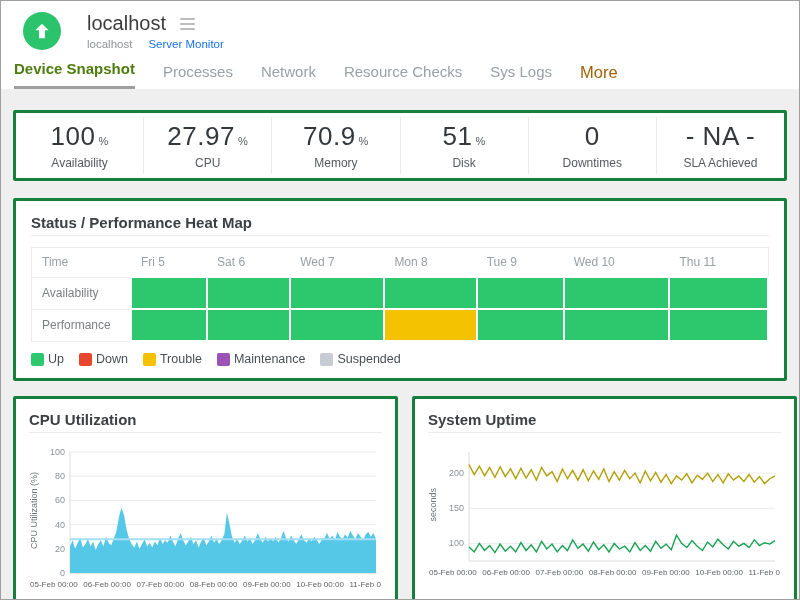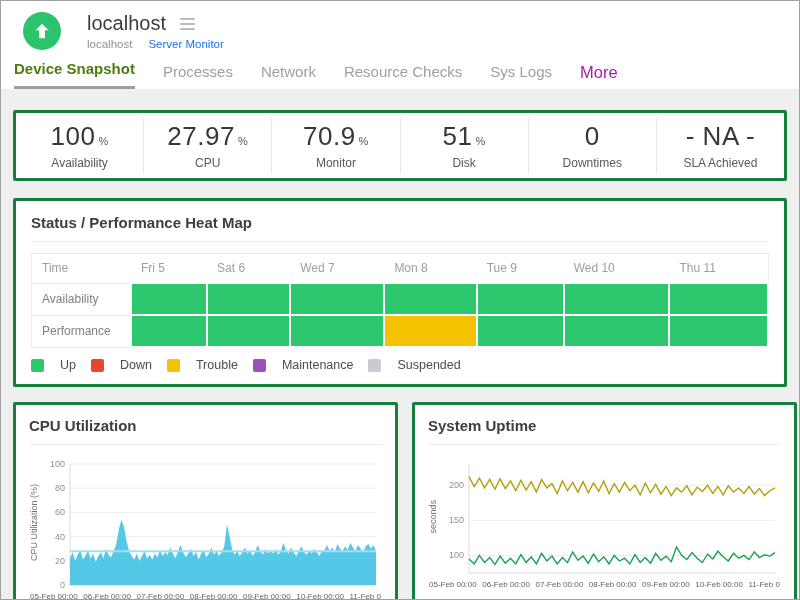--- a/index.html
+++ b/index.html
@@ -15,43 +15,43 @@
   .hamburger { display:inline-flex; flex-direction:column; gap:3px; margin-left:12px; cursor:pointer; padding:2px; }
   .hamburger i { display:block; width:15px; height:2px; background:#bdbdbd; border-radius:1px; }
   .breadcrumb { margin-top:3px; font-size:11.5px; display:flex; gap:16px; }
   .crumb-device { color:#8f9297; }
   .crumb-link { color:#1a73e8; cursor:pointer; }
 
   
   .tabs { display:flex; align-items:flex-end; padding:2px 0 0 13px; background:#fff; }
   .tab { font-size:15px; color:#9aa0a6; padding:6px 0 9px; margin-right:28px; cursor:pointer; white-space:nowrap; }
   .tab.active { color:#4d7c0f; font-weight:700; border-bottom:3px solid #9e9e9e; }
-  .tab.accent { color:#a21caf; font-size:16.5px; padding-bottom:7px; }
+  .tab.accent { color:#a16207; font-size:16.5px; padding-bottom:7px; }
 
   
   .content { background:#efefef; height:516px; padding:21px 12px 0; }
   .card { background:#fff; border:3px solid #15803d; border-radius:2px; }
 
   
   .stats { display:flex; align-items:center; height:71px; }
   .stat { flex:1; text-align:center; padding:4px 0; }
   .stat + .stat { border-left:1px solid #eaeaea; }
   .stat-value { font-size:26px; color:#33383d; letter-spacing:.5px; }
   .stat-unit { font-size:11px; color:#55595e; margin-left:3px; }
   .stat-label { font-size:12px; color:#55595e; margin-top:4px; }
 
   
   .heatmap-card { margin-top:17px; padding:13px 15px 12px; }
-  .card-title { font-size:15px; font-weight:700; color:#3c4043; padding-bottom:10px; border-bottom:1px solid #ececec; margin-bottom:11px; }
+  .card-title { font-size:15px; font-weight:700; color:#3c4043; padding-bottom:4px; border-bottom:1px solid #ececec; margin-bottom:11px; }
   .hm-table { width:100%; border-collapse:collapse; border:1px solid #ececec; }
   .hm-table th { font-weight:400; font-size:12px; color:#9aa0a6; text-align:left; padding:7px 10px; border-bottom:1px solid #ececec; }
   .hm-rowlabel { font-size:12px; color:#7d8084; padding:8px 10px; width:13.5%; border:1px solid #ececec; }
   .hm-cell { height:32px; border:2px solid #fff; cursor:pointer; }
   .hm-legend { display:flex; align-items:center; gap:15px; margin-top:10px; }
-  .hm-legend-item { display:flex; align-items:center; gap:16px; font-size:12.5px; color:#4a4e52; }
+  .hm-legend-item { display:flex; align-items:center; gap:4px; font-size:12.5px; color:#4a4e52; }
   .swatch { width:13px; height:13px; border-radius:2px; display:inline-block; }
 
   
   .charts-row { display:flex; gap:14px; margin-top:15px; }
   .chart-card { flex:1; padding:12px 13px 14px; }
   .chart-body { display:flex; align-items:center; margin-top:2px; }
   .ylabel { font-size:9px; color:#6f7479; writing-mode:vertical-rl; transform:rotate(180deg); text-align:center; width:13px; }
   .xlabels { display:flex; justify-content:space-between; font-size:8px; color:#5f6368; margin-top:2px; padding:0 1px; white-space:nowrap; }
   svg text { font-family:"Liberation Sans", sans-serif; }
 </style>
@@ -99,21 +99,21 @@
         <div class="stat">
           <div class="stat-value">100<span class="stat-unit">%</span></div>
           <div class="stat-label">Availability</div>
         </div>
         <div class="stat">
           <div class="stat-value">27.97<span class="stat-unit">%</span></div>
           <div class="stat-label">CPU</div>
         </div>
         <div class="stat">
           <div class="stat-value">70.9<span class="stat-unit">%</span></div>
-          <div class="stat-label">Monitor</div>
+          <div class="stat-label">Memory</div>
         </div>
         <div class="stat">
           <div class="stat-value">51<span class="stat-unit">%</span></div>
           <div class="stat-label">Disk</div>
         </div>
         <div class="stat">
           <div class="stat-value">0</div>
           <div class="stat-label">Downtimes</div>
         </div>
         <div class="stat">

